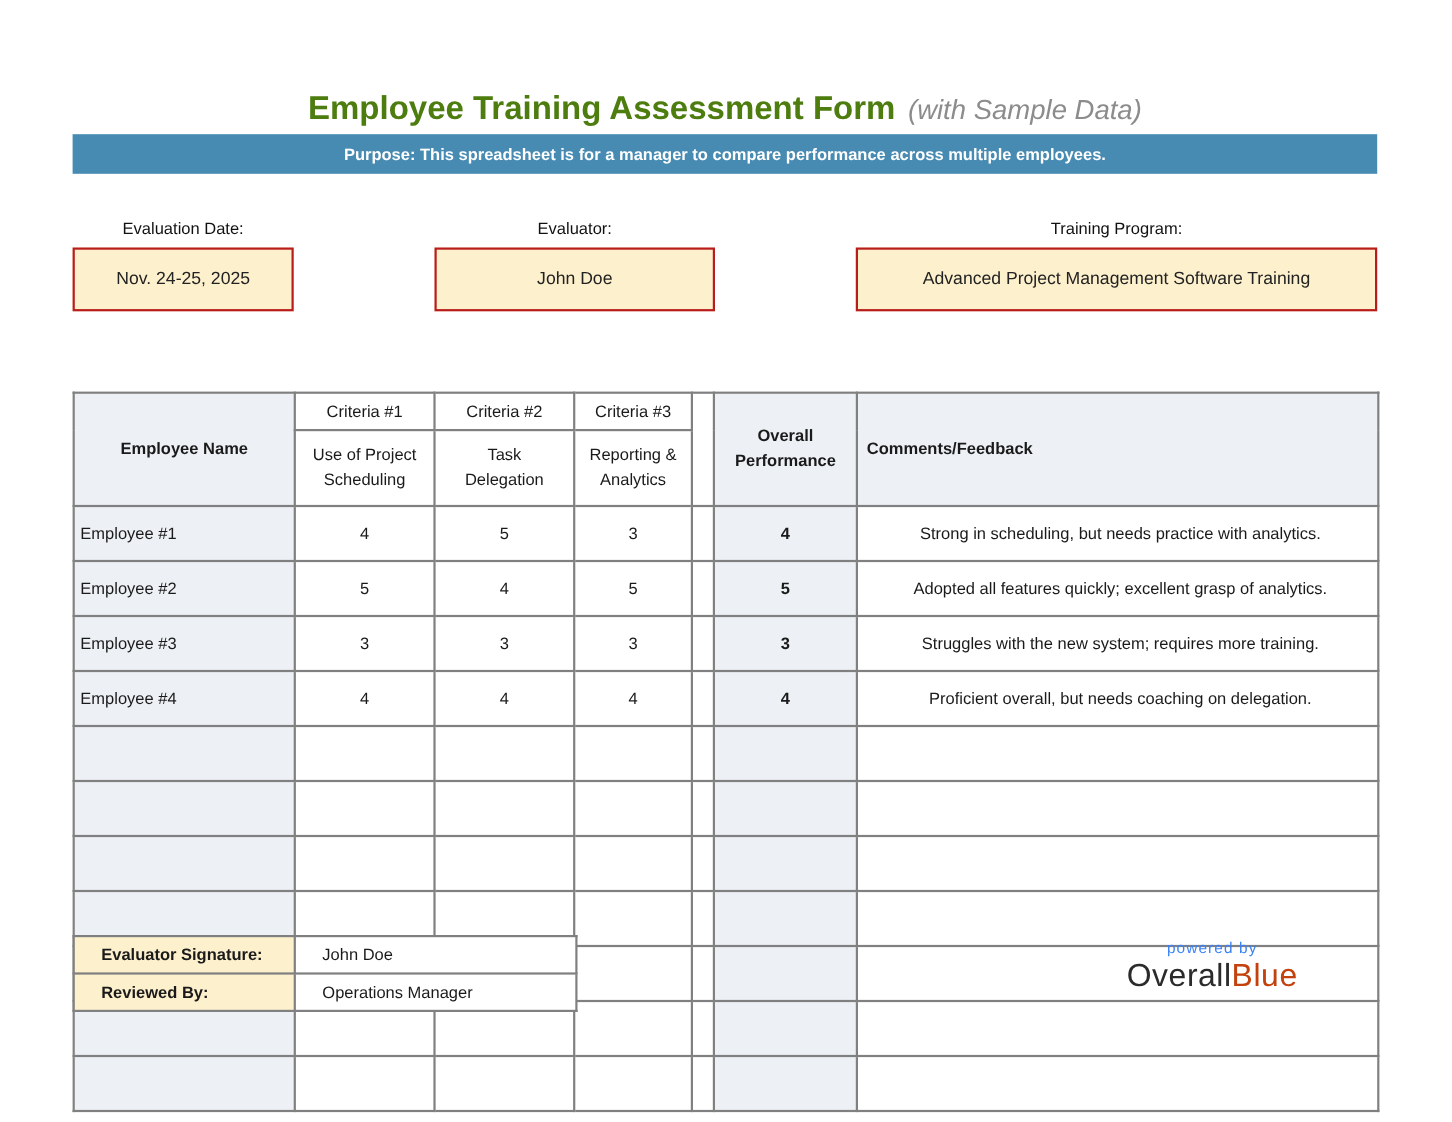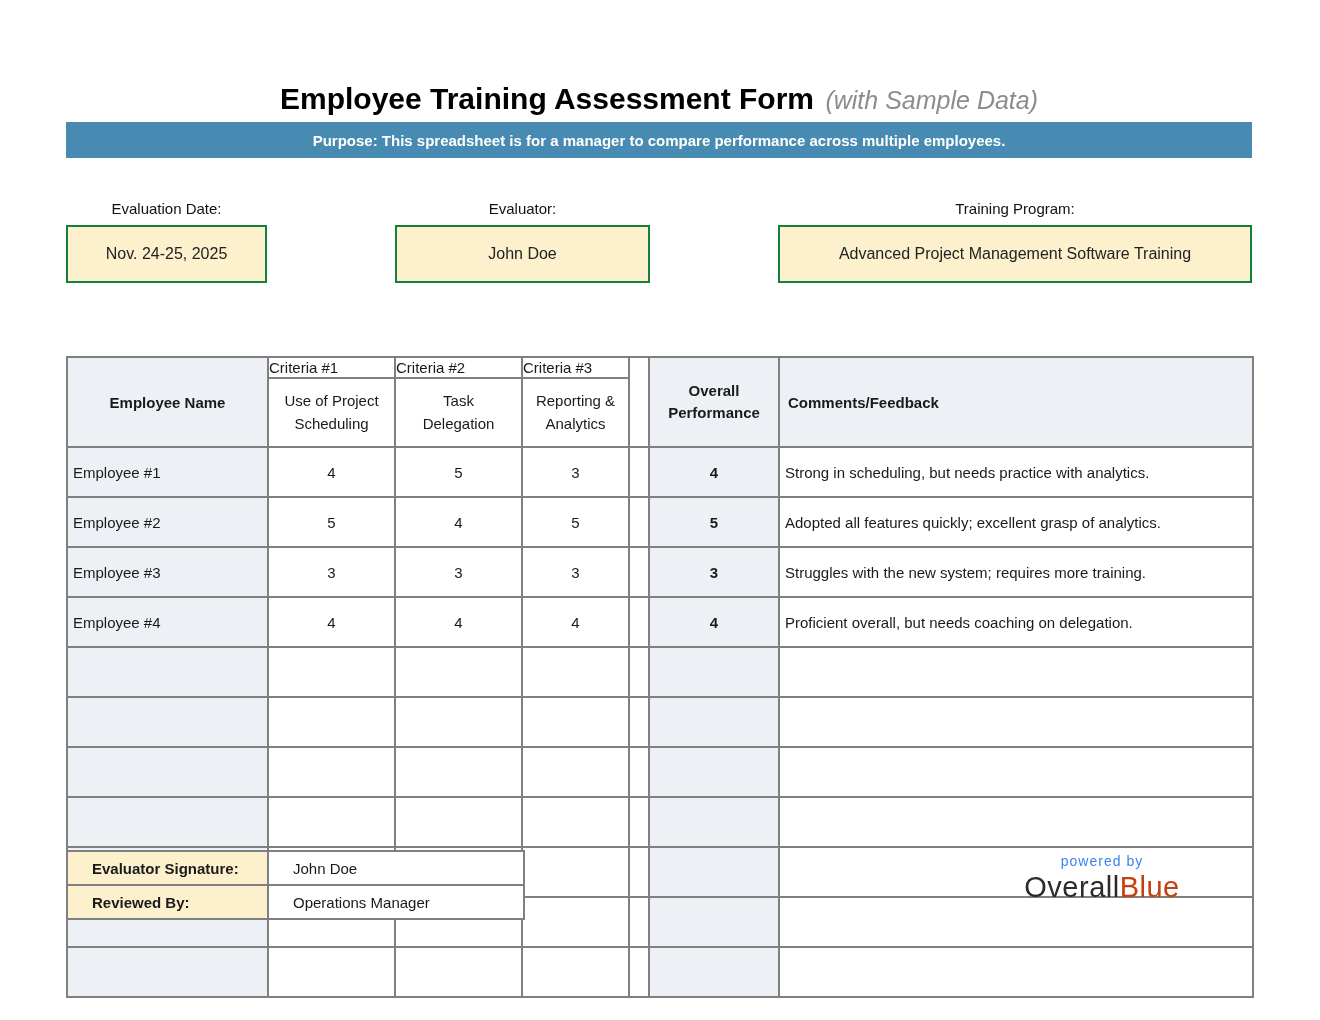--- a/index.html
+++ b/index.html
@@ -2,56 +2,56 @@
 <html><head>
 <meta charset="utf-8">
 <style>
   * { margin:0; padding:0; box-sizing:border-box; }
   html,body { background:#ffffff; }
   body { font-family:"Liberation Sans", sans-serif; color:#1a1a1a; }
   .page { position:relative; width:1320px; height:1020px; background:#ffffff; overflow:hidden; }
 
   
   .title-wrap { position:absolute; top:82px; left:66px; width:1186px; text-align:center; white-space:nowrap; }
-  .title-main { font-size:30px; font-weight:bold; color:#000000; }
+  .title-main { font-size:30px; font-weight:bold; color:#4d7c0f; }
   .title-sub  { font-size:25px; font-style:italic; color:#8c8c8c; font-weight:normal; }
 
   
   .banner { position:absolute; left:66px; width:1186px; height:36px; background:#488bb2;
             color:#ffffff; font-weight:bold; display:flex; align-items:center; justify-content:center; }
   .banner.purpose { top:122px; font-size:15px; }
   .banner.note    { top:320px; font-size:15px; }
 
   
   .field-label { position:absolute; top:200px; font-size:15px; font-weight:normal; text-align:center; color:#111; }
-  .field-box { position:absolute; top:225px; height:58px; background:#fdf0cd; border:2px solid #15803d;
+  .field-box { position:absolute; top:225px; height:58px; background:#fdf0cd; border:2px solid #b91c1c;
                display:flex; align-items:center; justify-content:center; font-size:16px; color:#222; }
   .lbl-date { left:66px;  width:201px; }
   .lbl-eval { left:395px; width:255px; }
   .lbl-prog { left:778px; width:474px; }
   .box-date { left:66px;  width:201px; }
   .box-eval { left:395px; width:255px; }
   .box-prog { left:778px; width:474px; }
 
   
   table.assessment { position:absolute; top:356px; left:66px; width:1186px;
                      border-collapse:collapse; table-layout:fixed; font-size:15px; }
   table.assessment td, table.assessment th { border:2px solid #808080; overflow:hidden; }
   .c-light { background:#edf1f5; }
   .c-white { background:#ffffff; }
   th.emp-head { font-weight:bold; text-align:center; vertical-align:middle; }
-  th.crit-label { font-weight:normal; text-align:left; height:21px; vertical-align:middle; }
+  th.crit-label { font-weight:normal; text-align:center; height:34px; vertical-align:middle; }
   th.crit-sub { font-weight:normal; text-align:center; height:69px; vertical-align:middle;
                 white-space:pre-line; line-height:1.5; }
   th.overall-head { font-weight:bold; text-align:center; vertical-align:middle; white-space:pre-line; line-height:1.5; }
   th.comments-head { font-weight:bold; text-align:left; vertical-align:middle; padding-left:8px; }
   td.name-cell { height:50px; text-align:left; padding-left:5px; vertical-align:middle; }
   td.num-cell { text-align:center; vertical-align:middle; }
   td.overall-cell { text-align:center; vertical-align:middle; font-weight:bold; }
-  td.comment-cell { text-align:left; padding-left:5px; vertical-align:middle; white-space:nowrap; }
+  td.comment-cell { text-align:center; padding-left:5px; vertical-align:middle; white-space:nowrap; }
   td.spacer-cell { background:#ffffff; }
 
   
   table.signature { position:absolute; top:850px; left:66px; width:457px;
                     border-collapse:collapse; table-layout:fixed; font-size:15px; }
   table.signature td { border:2px solid #808080; height:34px; vertical-align:middle;padding-left:24px; }
   td.sig-label { background:#fdf0cd; font-weight:bold; padding-left:8px; }
   td.sig-value { background:#ffffff; padding-left:14px; }
 
   

